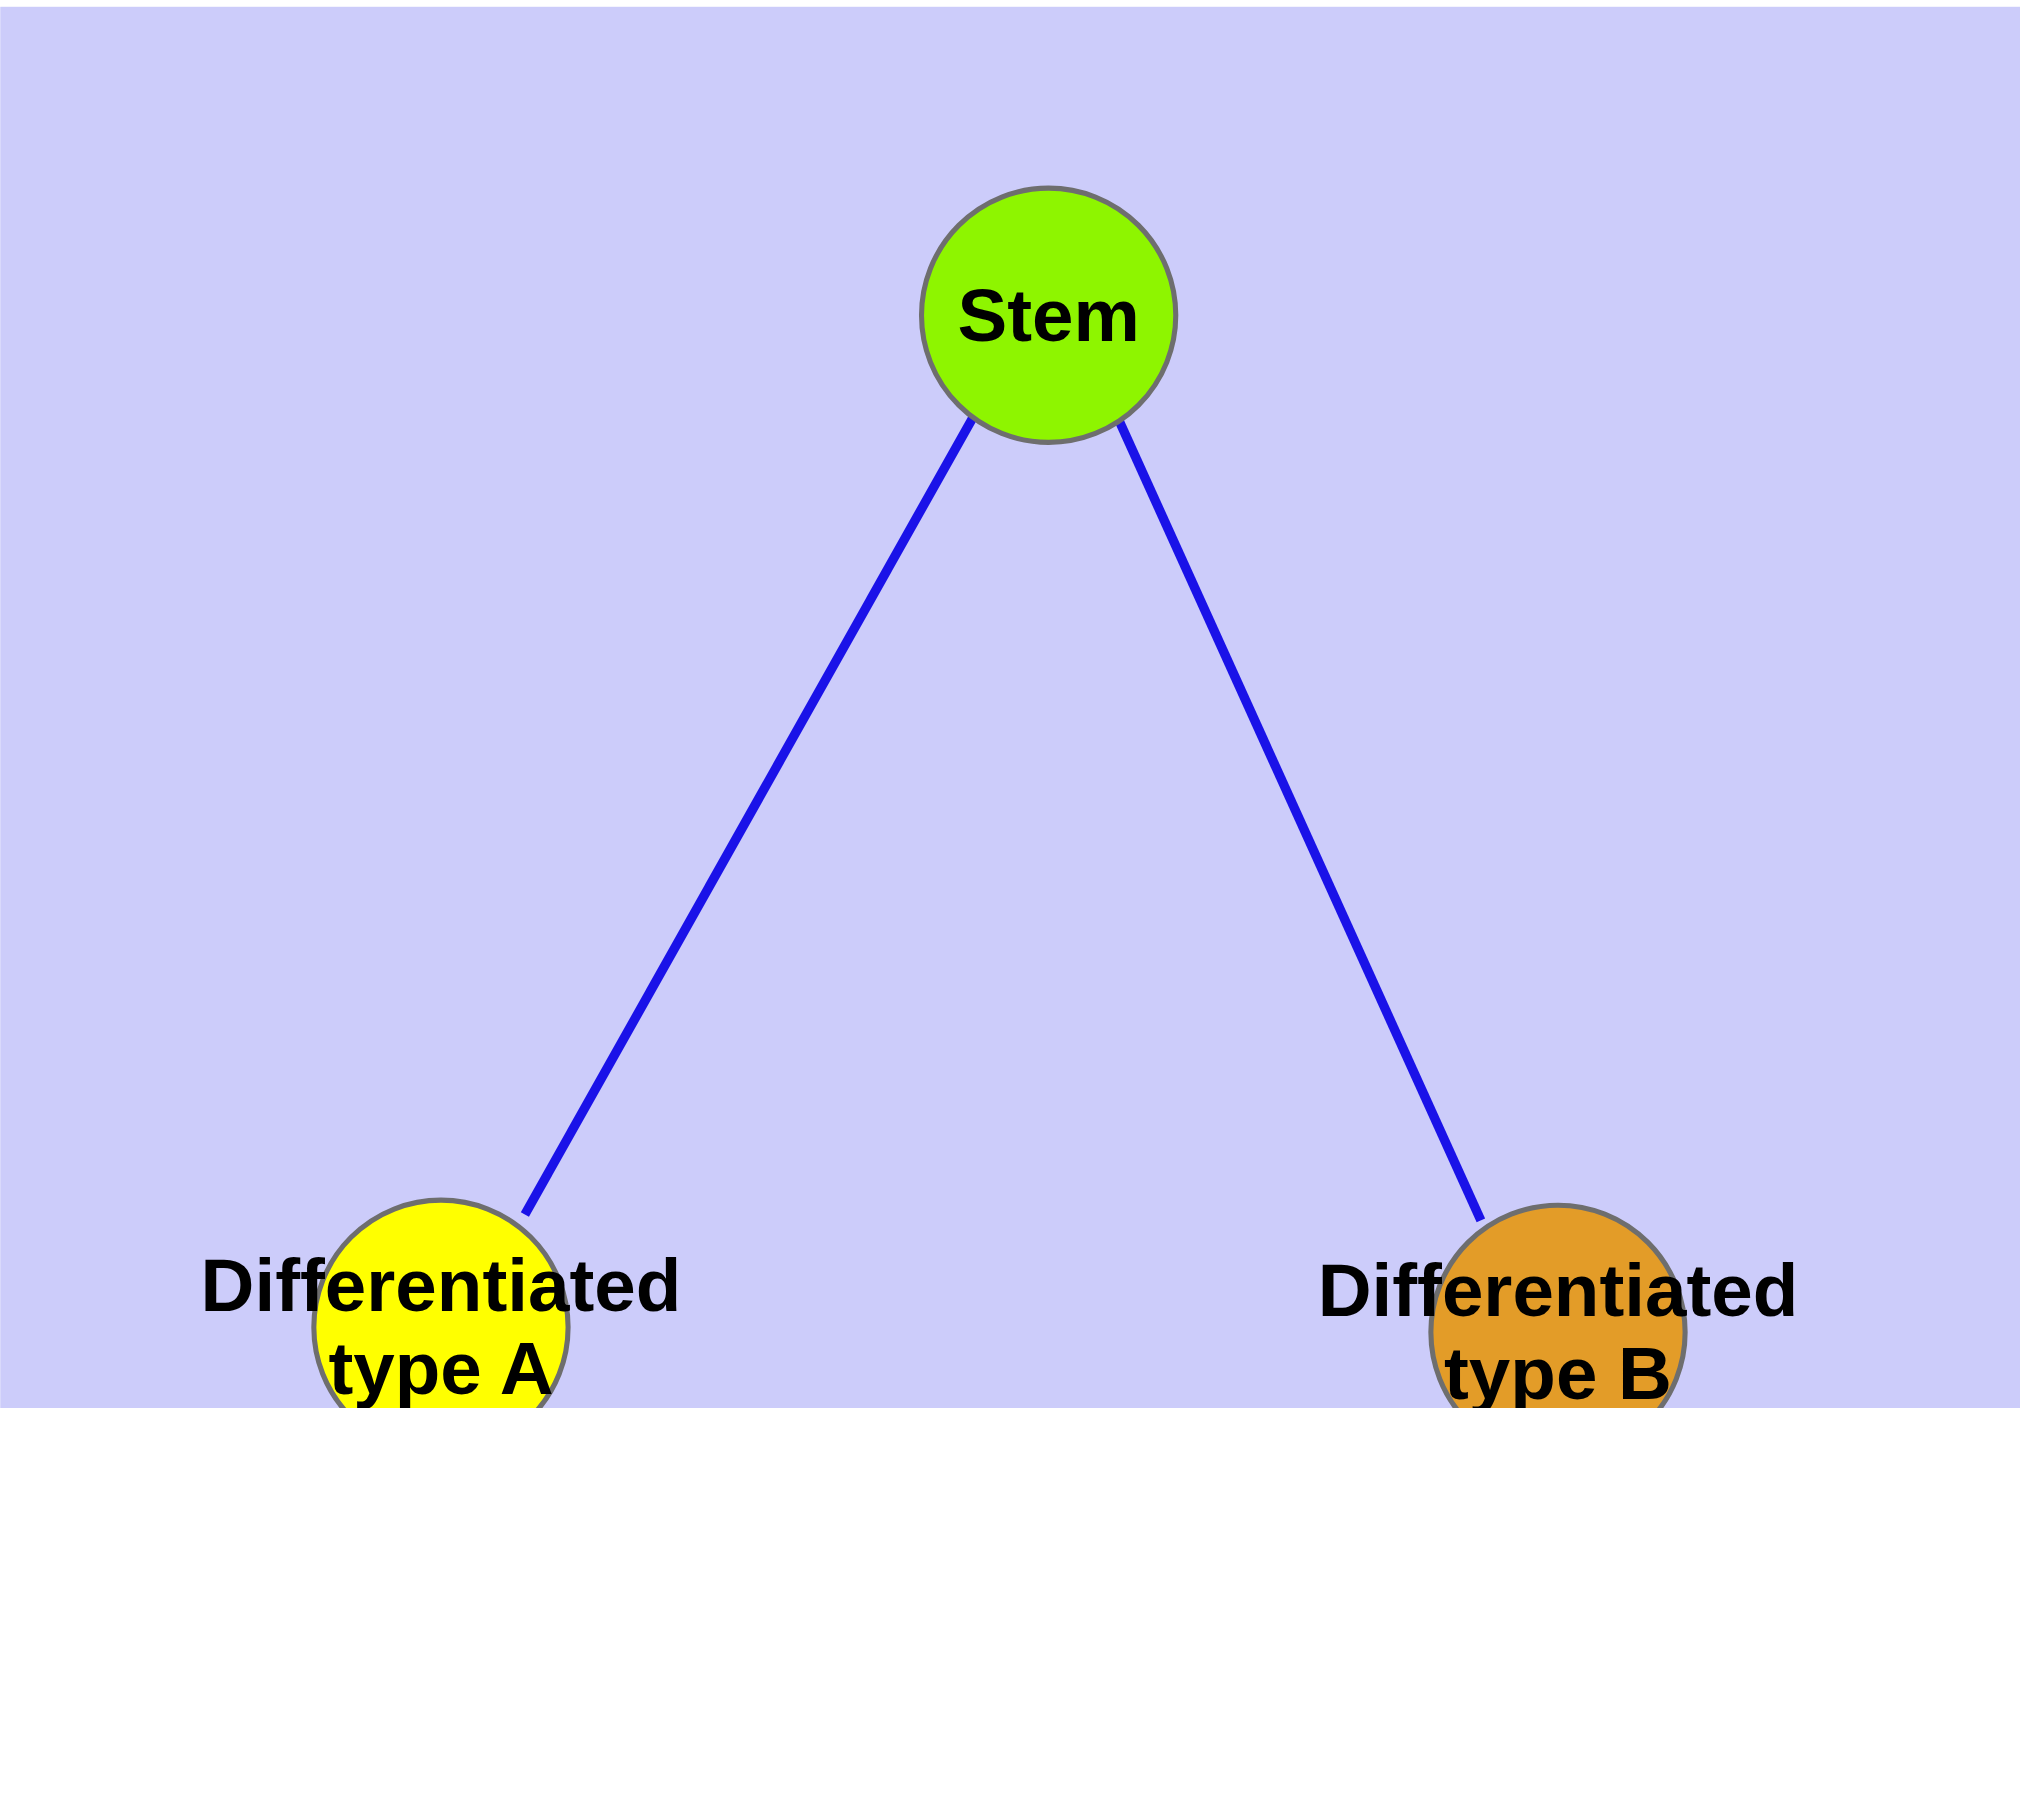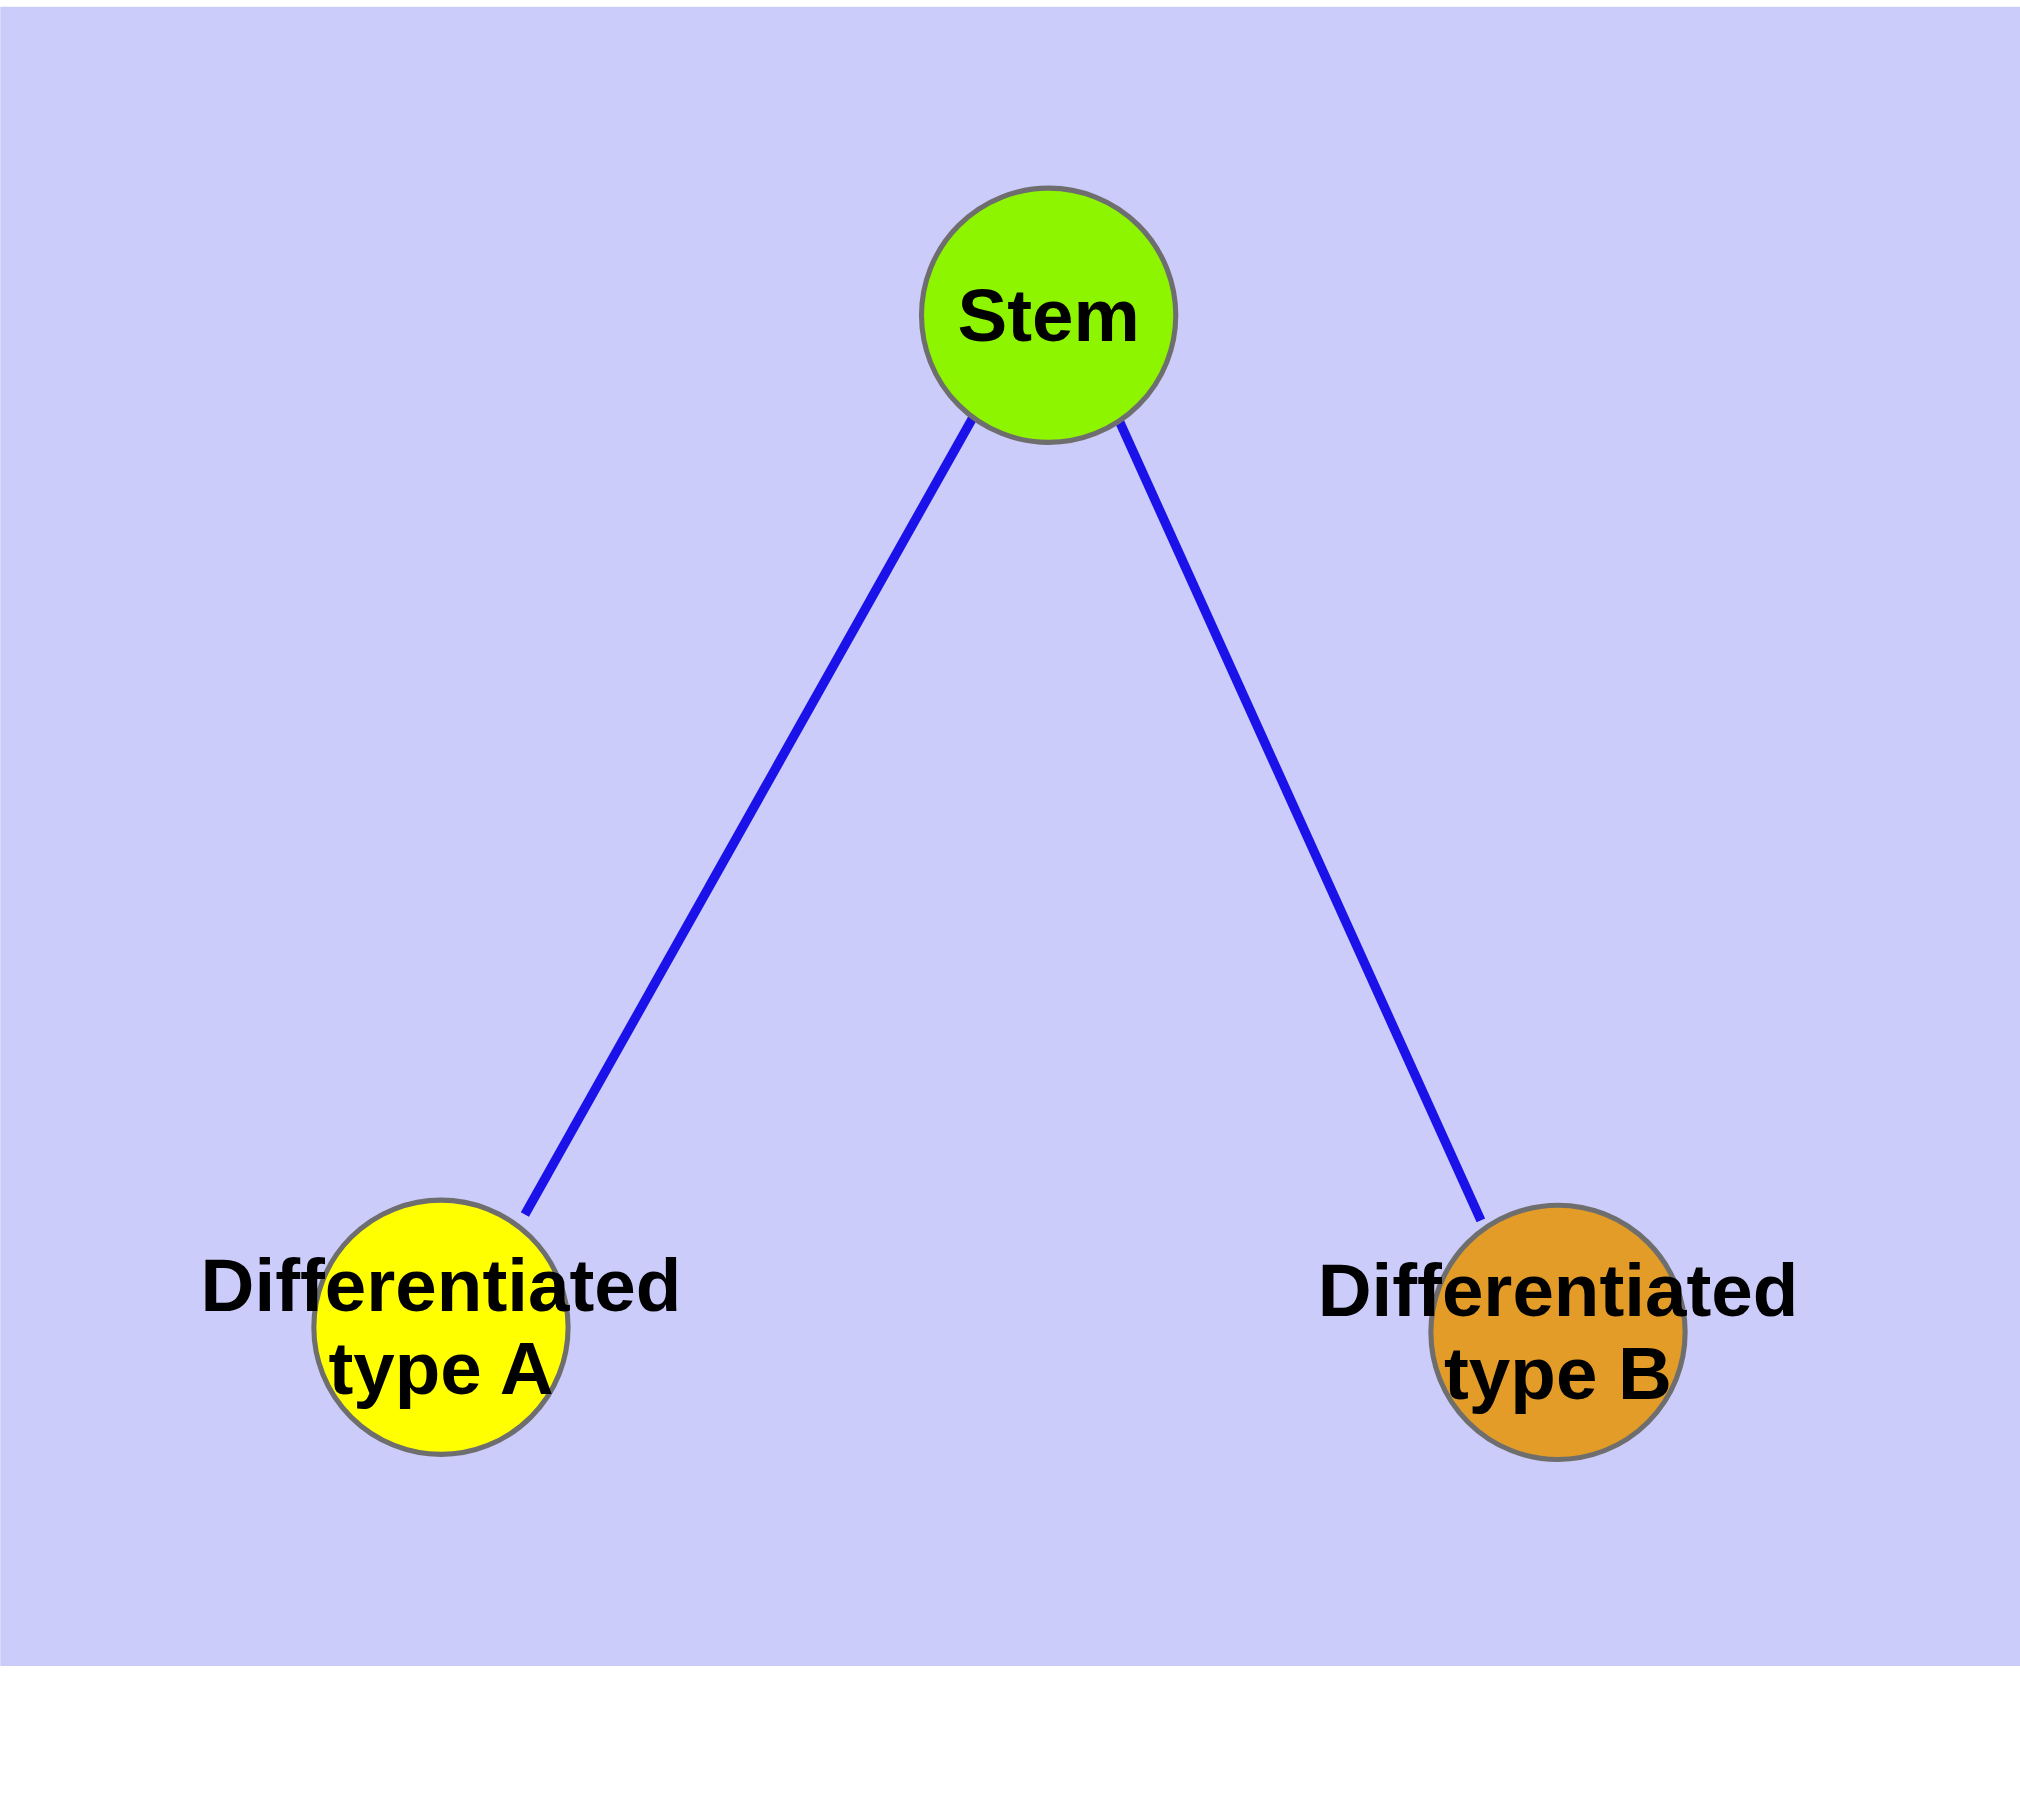--- a/index.html
+++ b/index.html
@@ -3,21 +3,21 @@
 <meta charset="utf-8">
 <style>
   html, body {
     margin: 0;
     padding: 0;
     background: #ffffff;
   }
   #canvas {
     position: relative;
     width: 2021px;
-    height: 1666px;
+    height: 1408px;
     background: #ffffff;
     overflow: hidden;
     font-family: "Liberation Sans", sans-serif;
   }
   #graph-svg {
     position: absolute;
     left: 0;
     top: 0;
     width: 2021px;
     height: 1812px;

